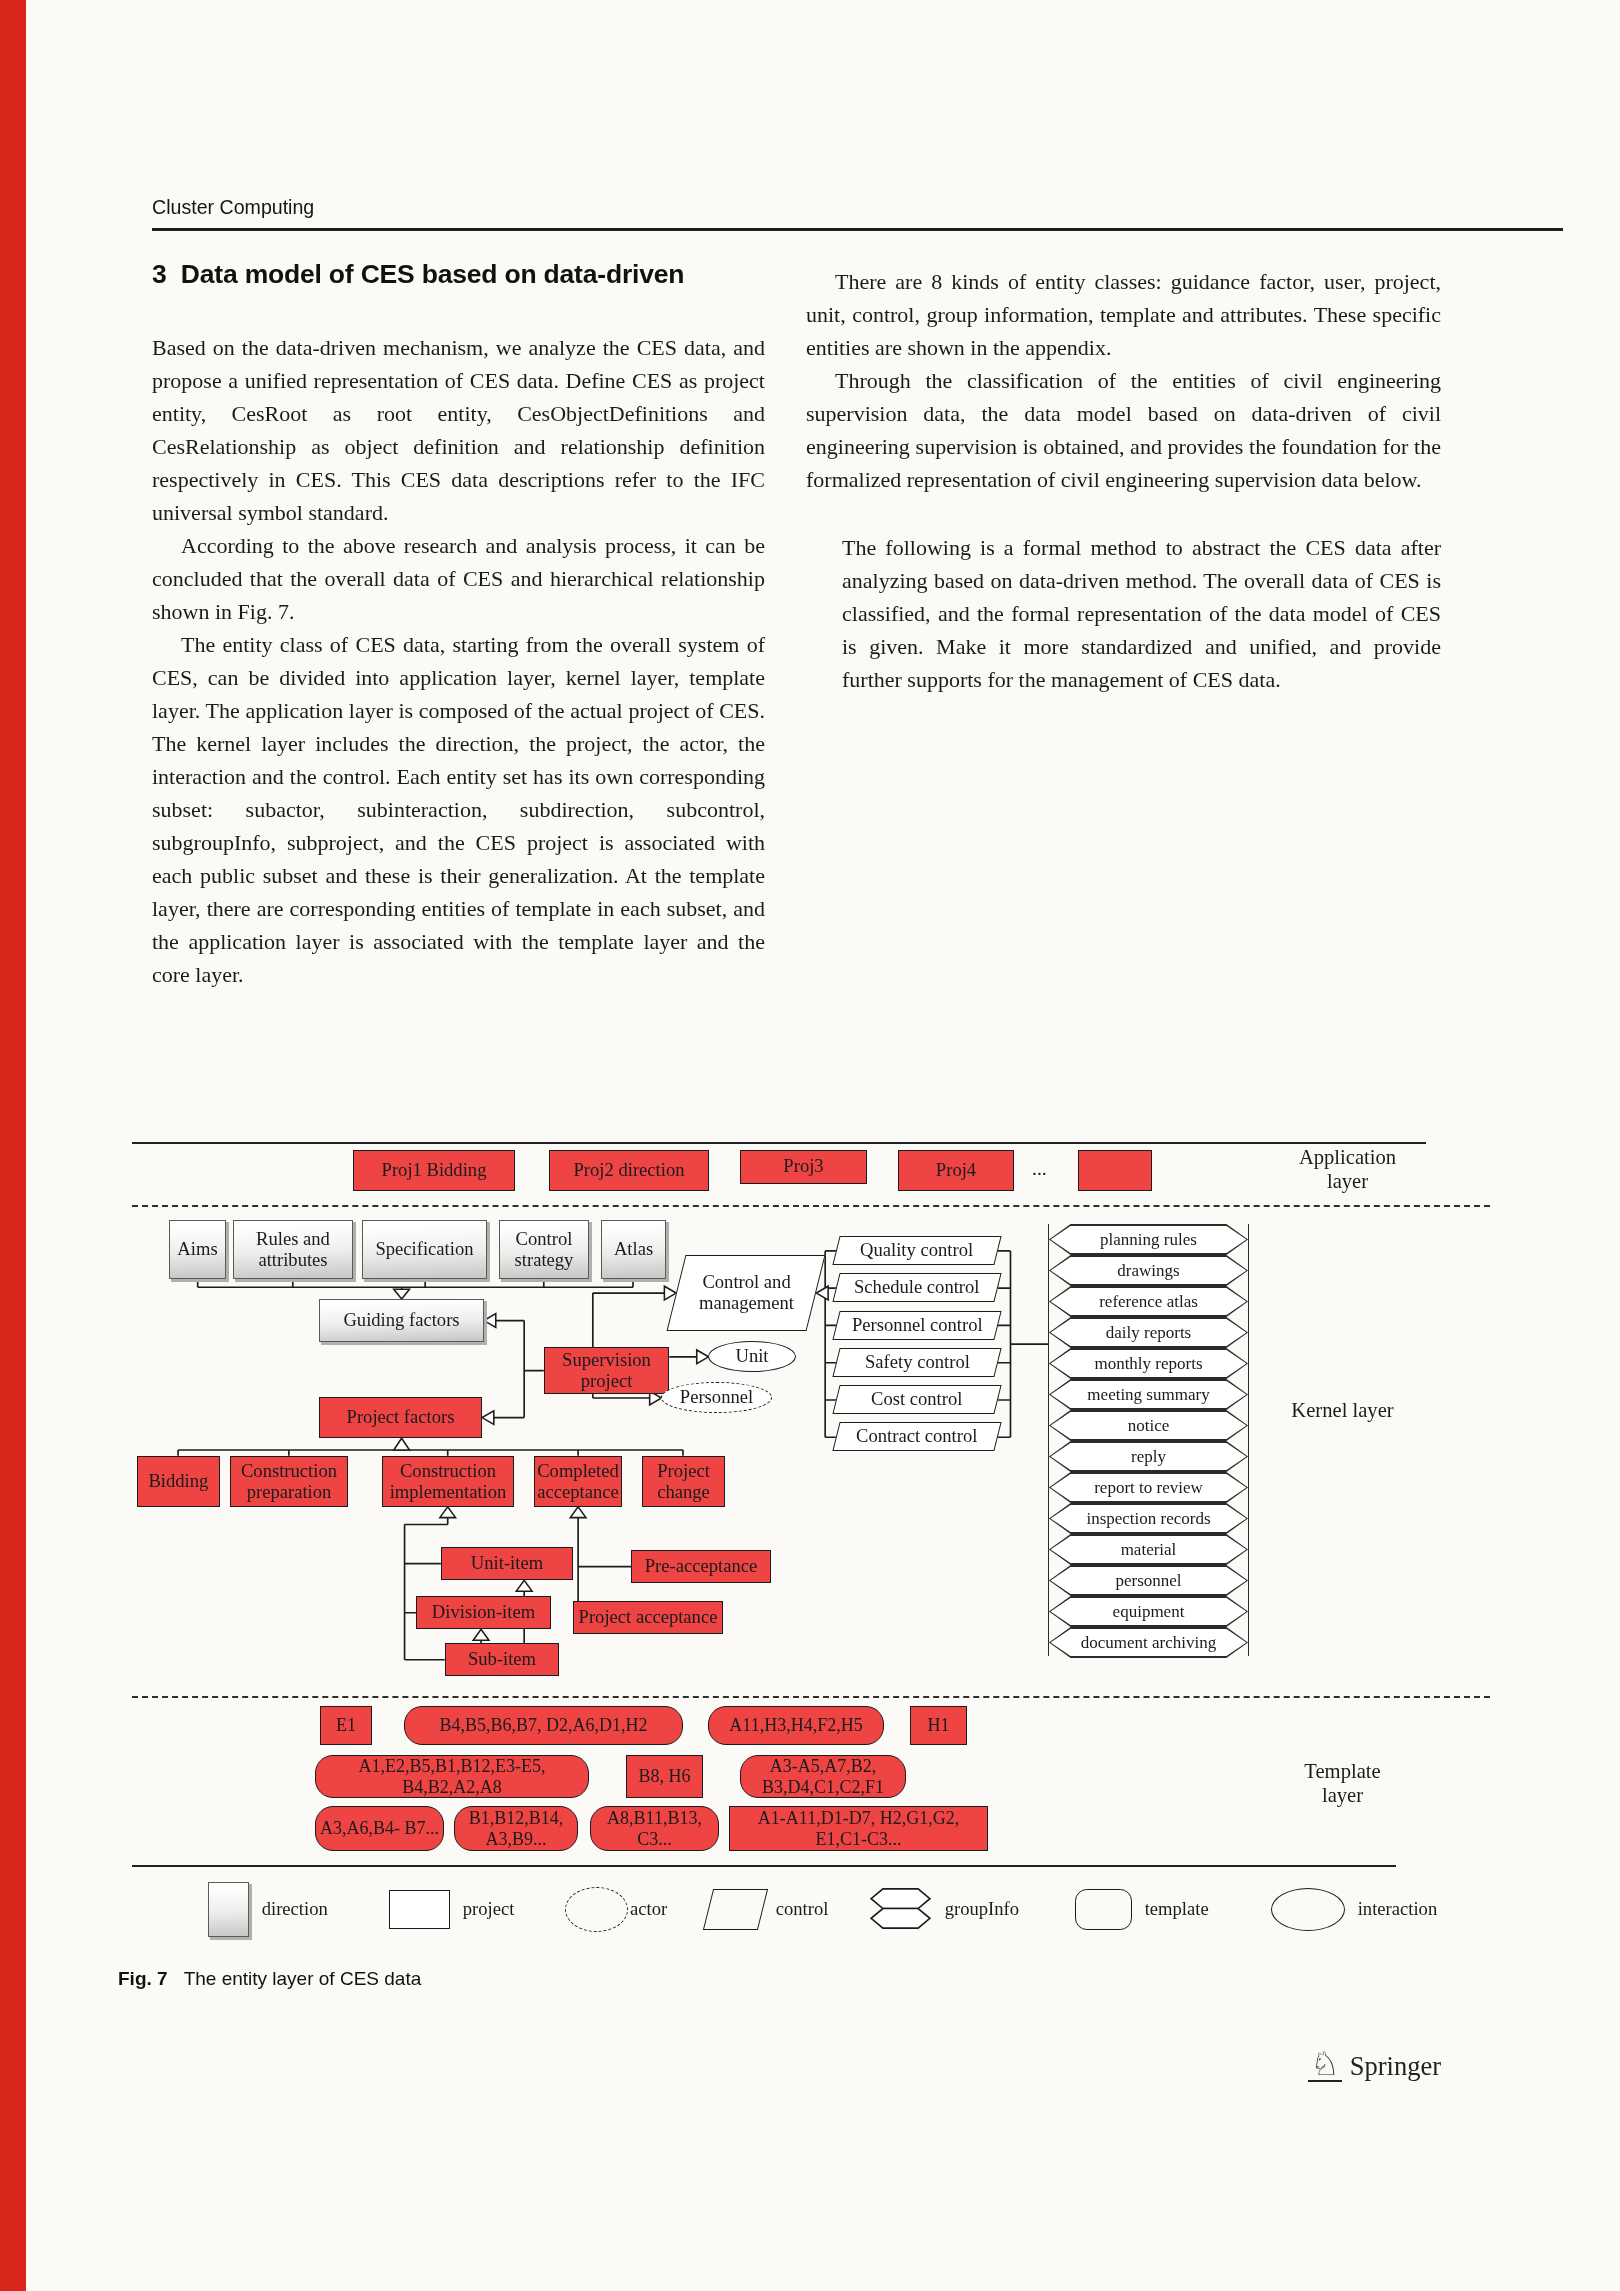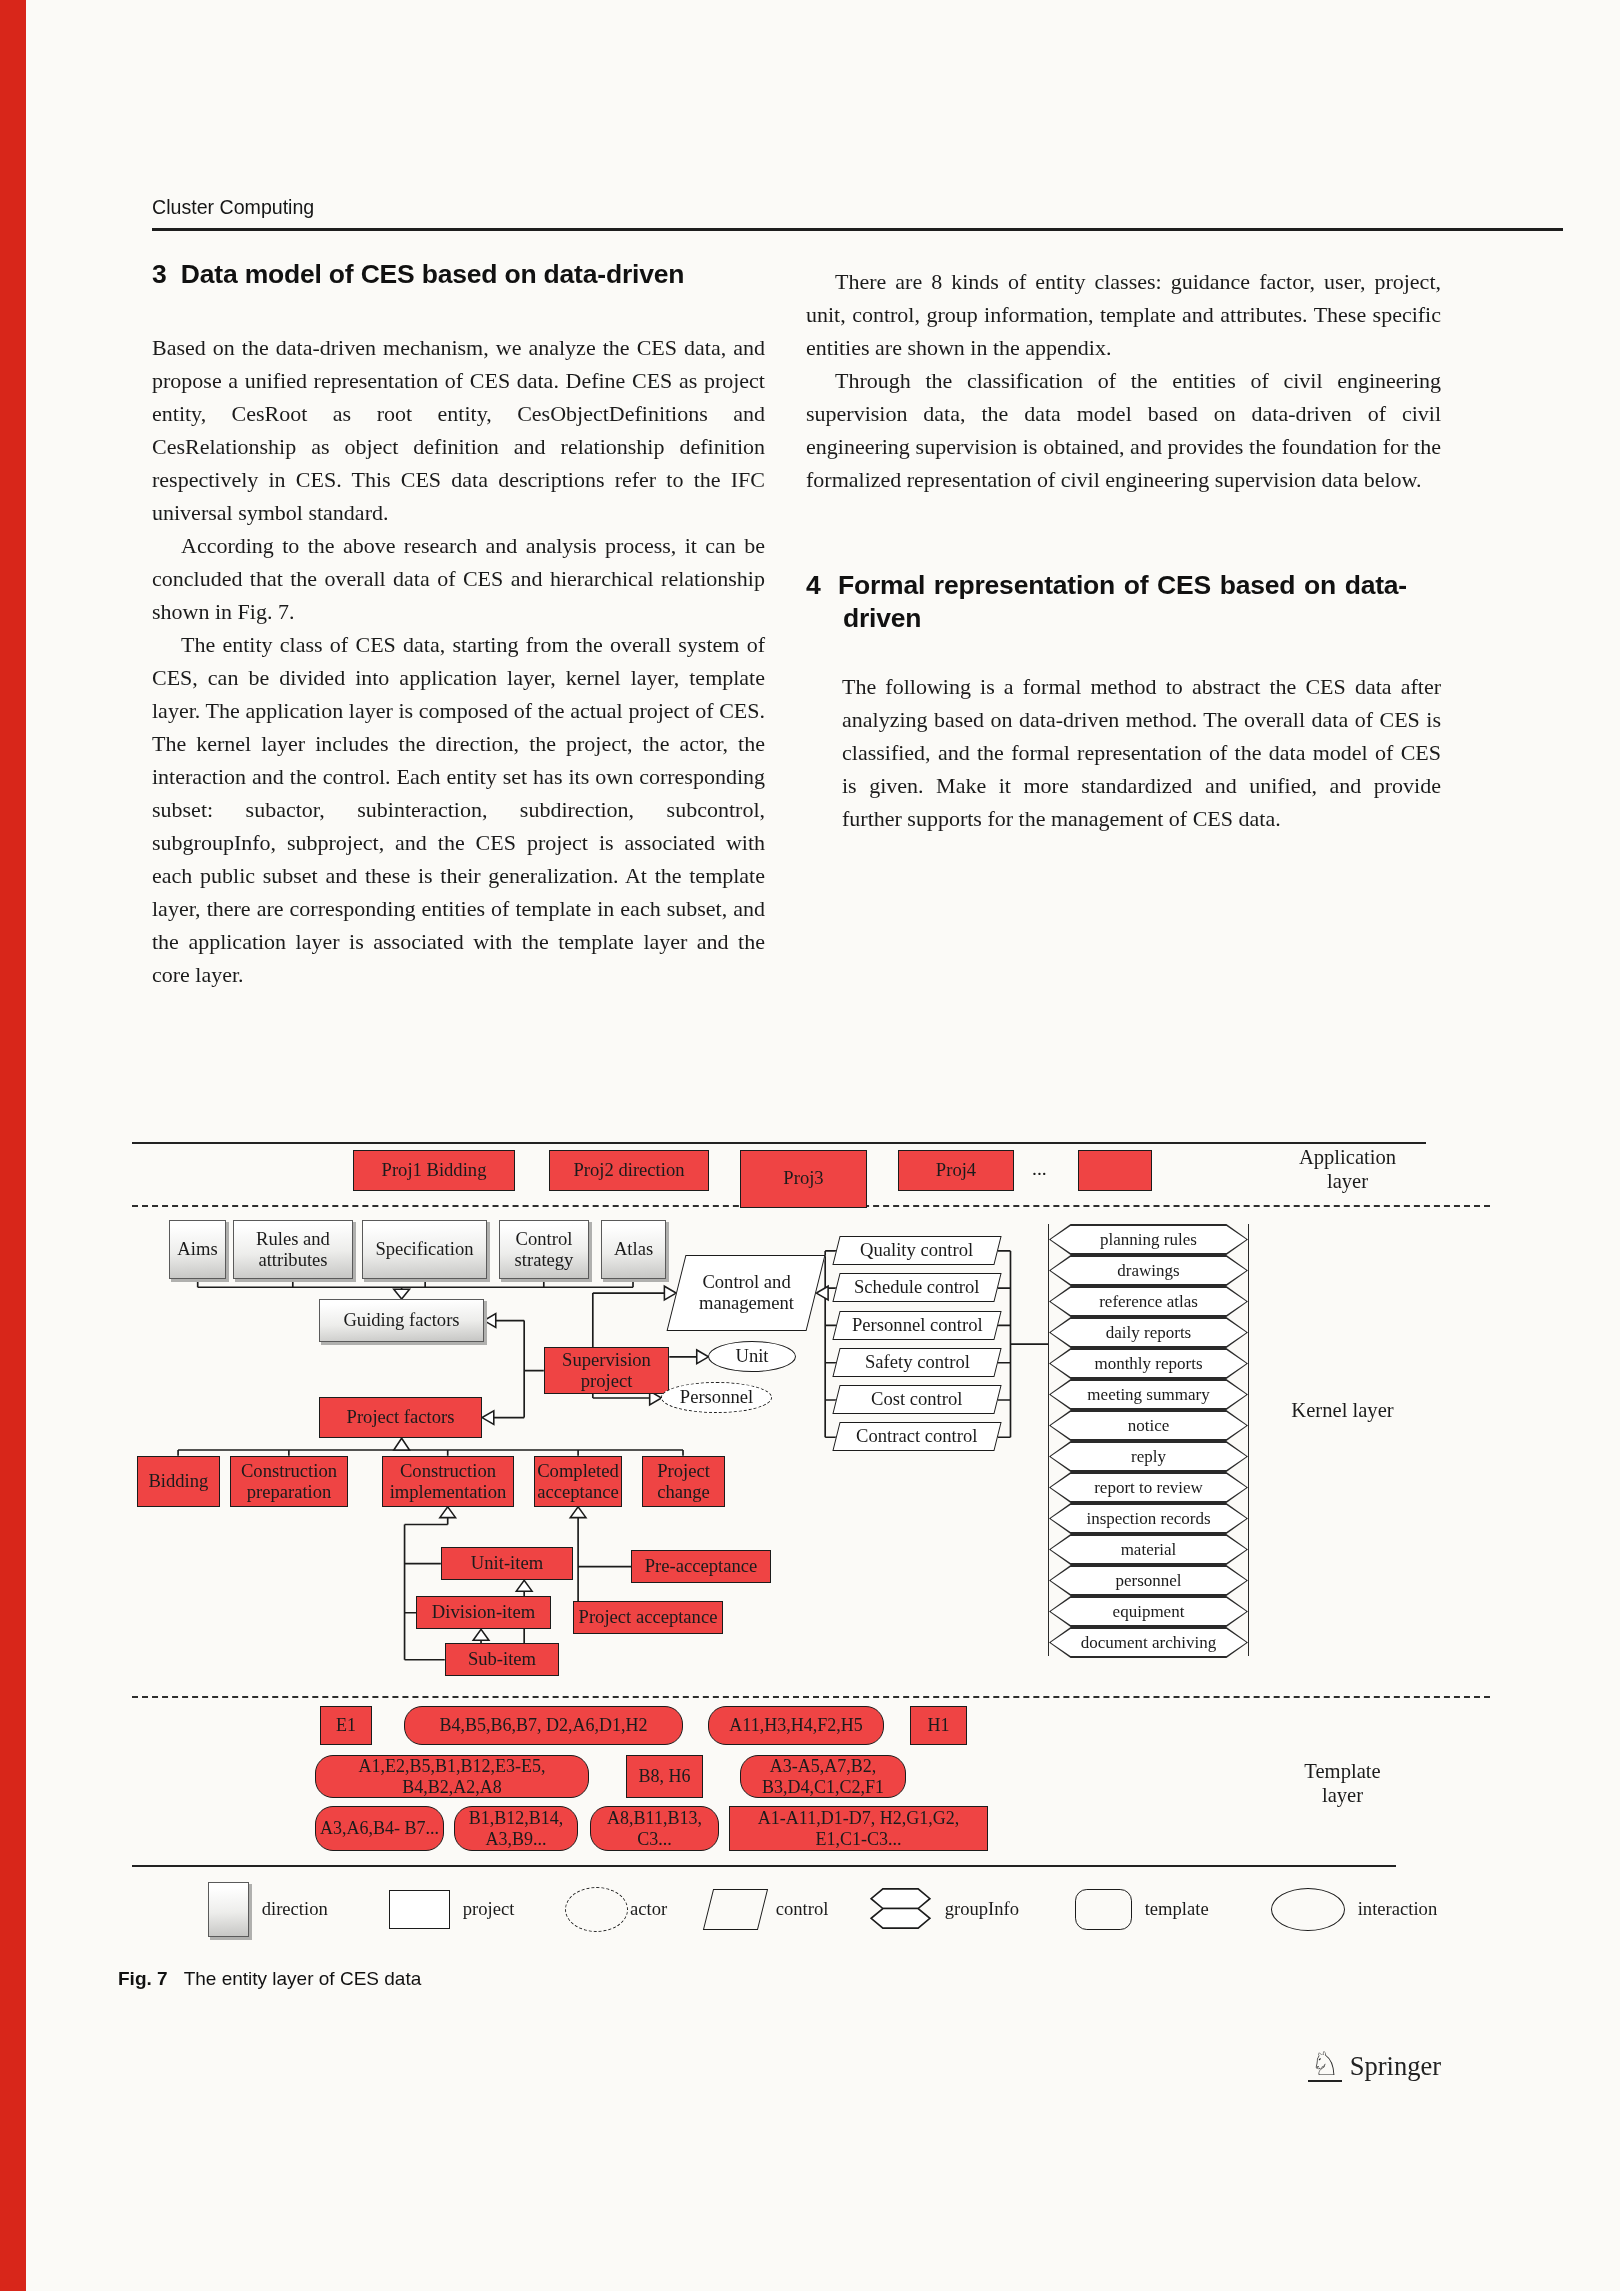--- a/index.html
+++ b/index.html
@@ -76,21 +76,20 @@
 
   <div id="leftcol" class="col">
     <p>Based on the data-driven mechanism, we analyze the CES data, and propose a unified representation of CES data. Define CES as project entity, CesRoot as root entity, CesObjectDefinitions and CesRelationship as object definition and relationship definition respectively in CES. This CES data descriptions refer to the IFC universal symbol standard.</p>
     <p class="ind">According to the above research and analysis process, it can be concluded that the overall data of CES and hierarchical relationship shown in Fig. 7.</p>
     <p class="ind">The entity class of CES data, starting from the overall system of CES, can be divided into application layer, kernel layer, template layer. The application layer is composed of the actual project of CES. The kernel layer includes the direction, the project, the actor, the interaction and the control. Each entity set has its own corresponding subset: subactor, subinteraction, subdirection, subcontrol, subgroupInfo, subproject, and the CES project is associated with each public subset and these is their generalization. At the template layer, there are corresponding entities of template in each subset, and the application layer is associated with the template layer and the core layer.</p>
   </div>
 
   <div id="rightcol" class="col">
     <p class="ind">There are 8 kinds of entity classes: guidance factor, user, project, unit, control, group information, template and attributes. These specific entities are shown in the appendix.</p>
     <p class="ind">Through the classification of the entities of civil engineering supervision data, the data model based on data-driven of civil engineering supervision is obtained, and provides the foundation for the formalized representation of civil engineering supervision data below.</p>
-    <div id="h4" class="h-main">4  Formal representation of CES based on data-driven</div>
     <p id="rp3">The following is a formal method to abstract the CES data after analyzing based on data-driven method. The overall data of CES is classified, and the formal representation of the data model of CES is given. Make it more standardized and unified, and provide further supports for the management of CES data.</p>
   </div>
 
   <div id="figure">
     <div class="hline" style="left:0;top:0;width:1294px"></div>
     <div class="dline" style="left:0;top:63px;width:1358px"></div>
     <div class="dline" style="left:0;top:554px;width:1358px"></div>
     <div class="hline" style="left:0;top:723px;width:1264px"></div>
 
     <svg class="wires" width="1304" height="814" viewBox="0 0 1330 830">
@@ -126,21 +125,21 @@
         <polygon points="267,314 283,314 275,302"></polygon>
         <polygon points="314,383 330,383 322,372"></polygon>
         <polygon points="447,383 463,383 455,372"></polygon>
         <polygon points="392,458 408,458 400,447"></polygon>
         <polygon points="348,508 364,508 356,497"></polygon>
       </g>
     </svg>
 
     <div class="fb" style="left:221px;top:7.8px;width:162px;height:41px">Proj1 Bidding</div>
     <div class="fb" style="left:417px;top:7.8px;width:160px;height:41px">Proj2 direction</div>
-    <div class="fb" style="left:608px;top:7.8px;width:127px;height:58px">Proj3</div>
+    <div class="fb" style="left:608px;top:7.8px;width:127px;height:34px">Proj3</div>
     <div class="fb" style="left:766px;top:7.8px;width:116px;height:41px">Proj4</div>
     <div style="position:absolute;left:900px;top:15.7px;font-size:19.6px">...</div>
     <div class="fb" style="left:946px;top:7.8px;width:74px;height:41px"></div>
     <div class="laylab" style="left:1137px;top:2px;width:157px;height:51px">
         <span>Application layer</span>
       </div>
 
     <div class="fb shaded" style="left:37px;top:78px;width:57px;height:59px">Aims</div>
     <div class="fb shaded" style="left:101px;top:78px;width:120px;height:59px">Rules and attributes</div>
     <div class="fb shaded" style="left:230px;top:78px;width:125px;height:59px">Specification</div>

